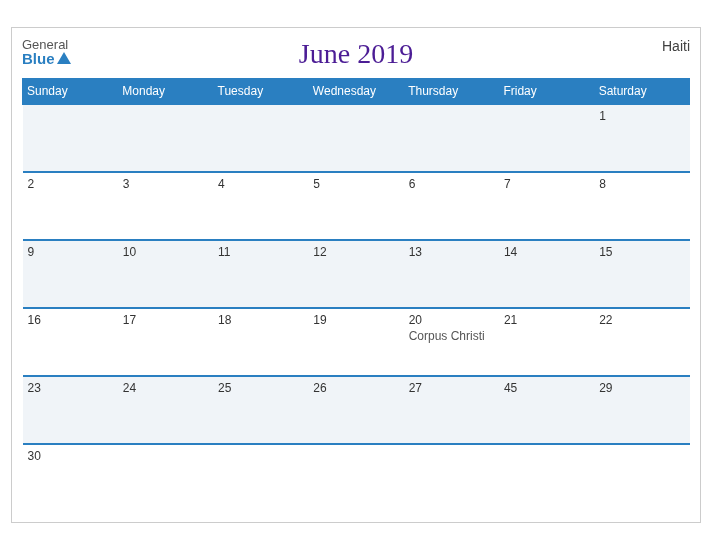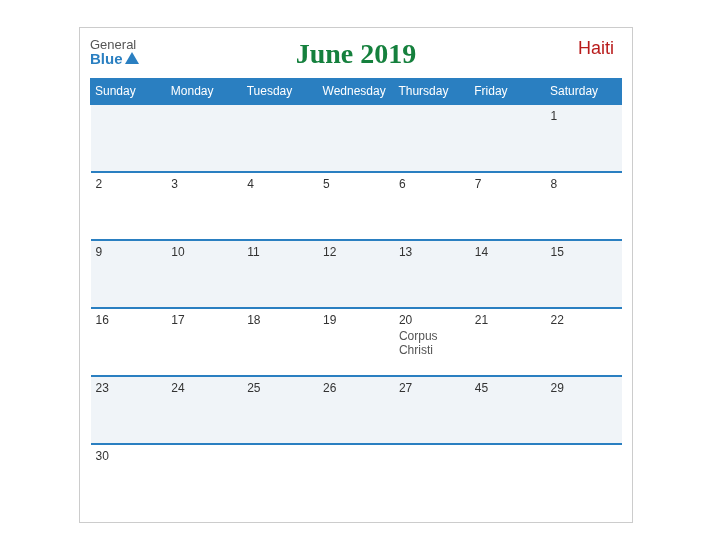--- a/index.html
+++ b/index.html
@@ -6,21 +6,21 @@
     body {
       width: 712px;
       height: 550px;
       background: #fff;
       font-family: Arial, sans-serif;
       display: flex;
       align-items: center;
       justify-content: center;
     }
     .calendar-wrapper {
-      width: 554px;
+      width: 690px;
       background: #fff;
       border: 1px solid #ccc;
       padding: 10px 10px 10px 10px;
     }
     .header {
       display: flex;
       align-items: center;
       justify-content: center;
       position: relative;
       margin-bottom: 8px;
@@ -50,30 +50,30 @@
       width: 0;
       height: 0;
       border-left: 7px solid transparent;
       border-right: 7px solid transparent;
       border-bottom: 12px solid #2a7fc1;
       margin-left: 2px;
       margin-bottom: 2px;
     }
     .title {
       font-size: 28px;
-      color: #15803d;
-      font-weight: bold;
+      color: #4c1d95;
+      font-weight: normal;
       font-family: Georgia, serif;
     }
     .country {
       position: absolute;
-      right: 8px;
+      right: 0;
       top: 0;
-      font-size: 18px;
-      color: #b91c1c;
+      font-size: 14px;
+      color: #404040;
     }
     .calendar-table {
       width: 100%;
       border-collapse: collapse;
     }
     .calendar-table thead tr {
       background-color: #2a7fc1;
       border-radius: 9px;
     }
     .calendar-table thead th {

